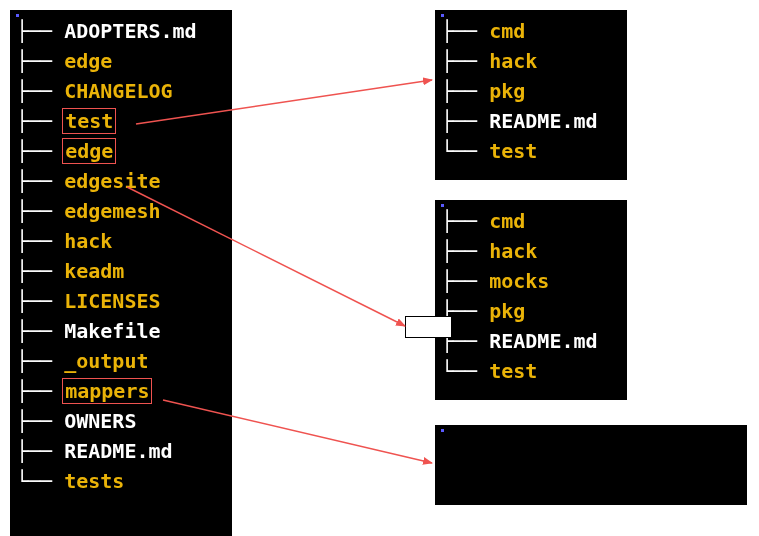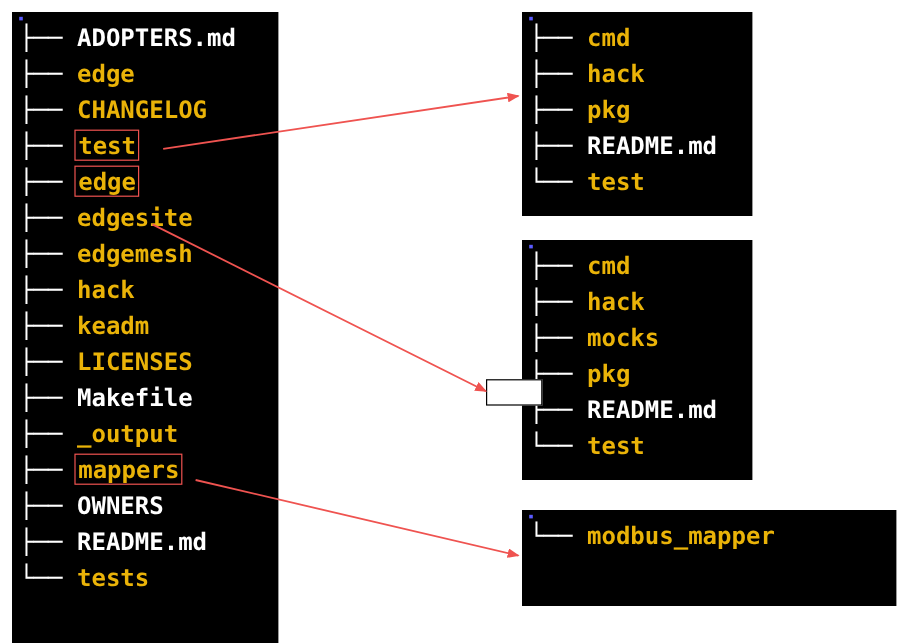--- a/index.html
+++ b/index.html
@@ -120,21 +120,20 @@
       <div class="row"><span class="branch">├── </span><span class="file">README.md</span></div>
       <div class="row"><span class="branch">└── </span><span class="dir">test</span></div>
     </div>
   </div>
 
   <div class="white-box" style="left:405px; top:316px; width:45px; height:20px;"></div>
 
   <div class="panel" style="left:435px; top:425px; width:300px; height:70px;">
     <div class="dot"></div>
     <div class="tree">
-      <div class="row"><span class="branch">└── </span><span class="dir">modbus_mapper</span></div>
     </div>
   </div>
 
   <svg class="arrows">
     <defs>
       <marker id="ah" markerWidth="10" markerHeight="8" refX="9" refY="4" orient="auto" markerUnits="userSpaceOnUse">
         <path d="M0,0 L10,4 L0,8 Z" fill="#ef5350"></path>
       </marker>
     </defs>
     <line x1="136" y1="124" x2="432" y2="80" stroke="#ef5350" stroke-width="1.5" marker-end="url(#ah)"></line>

